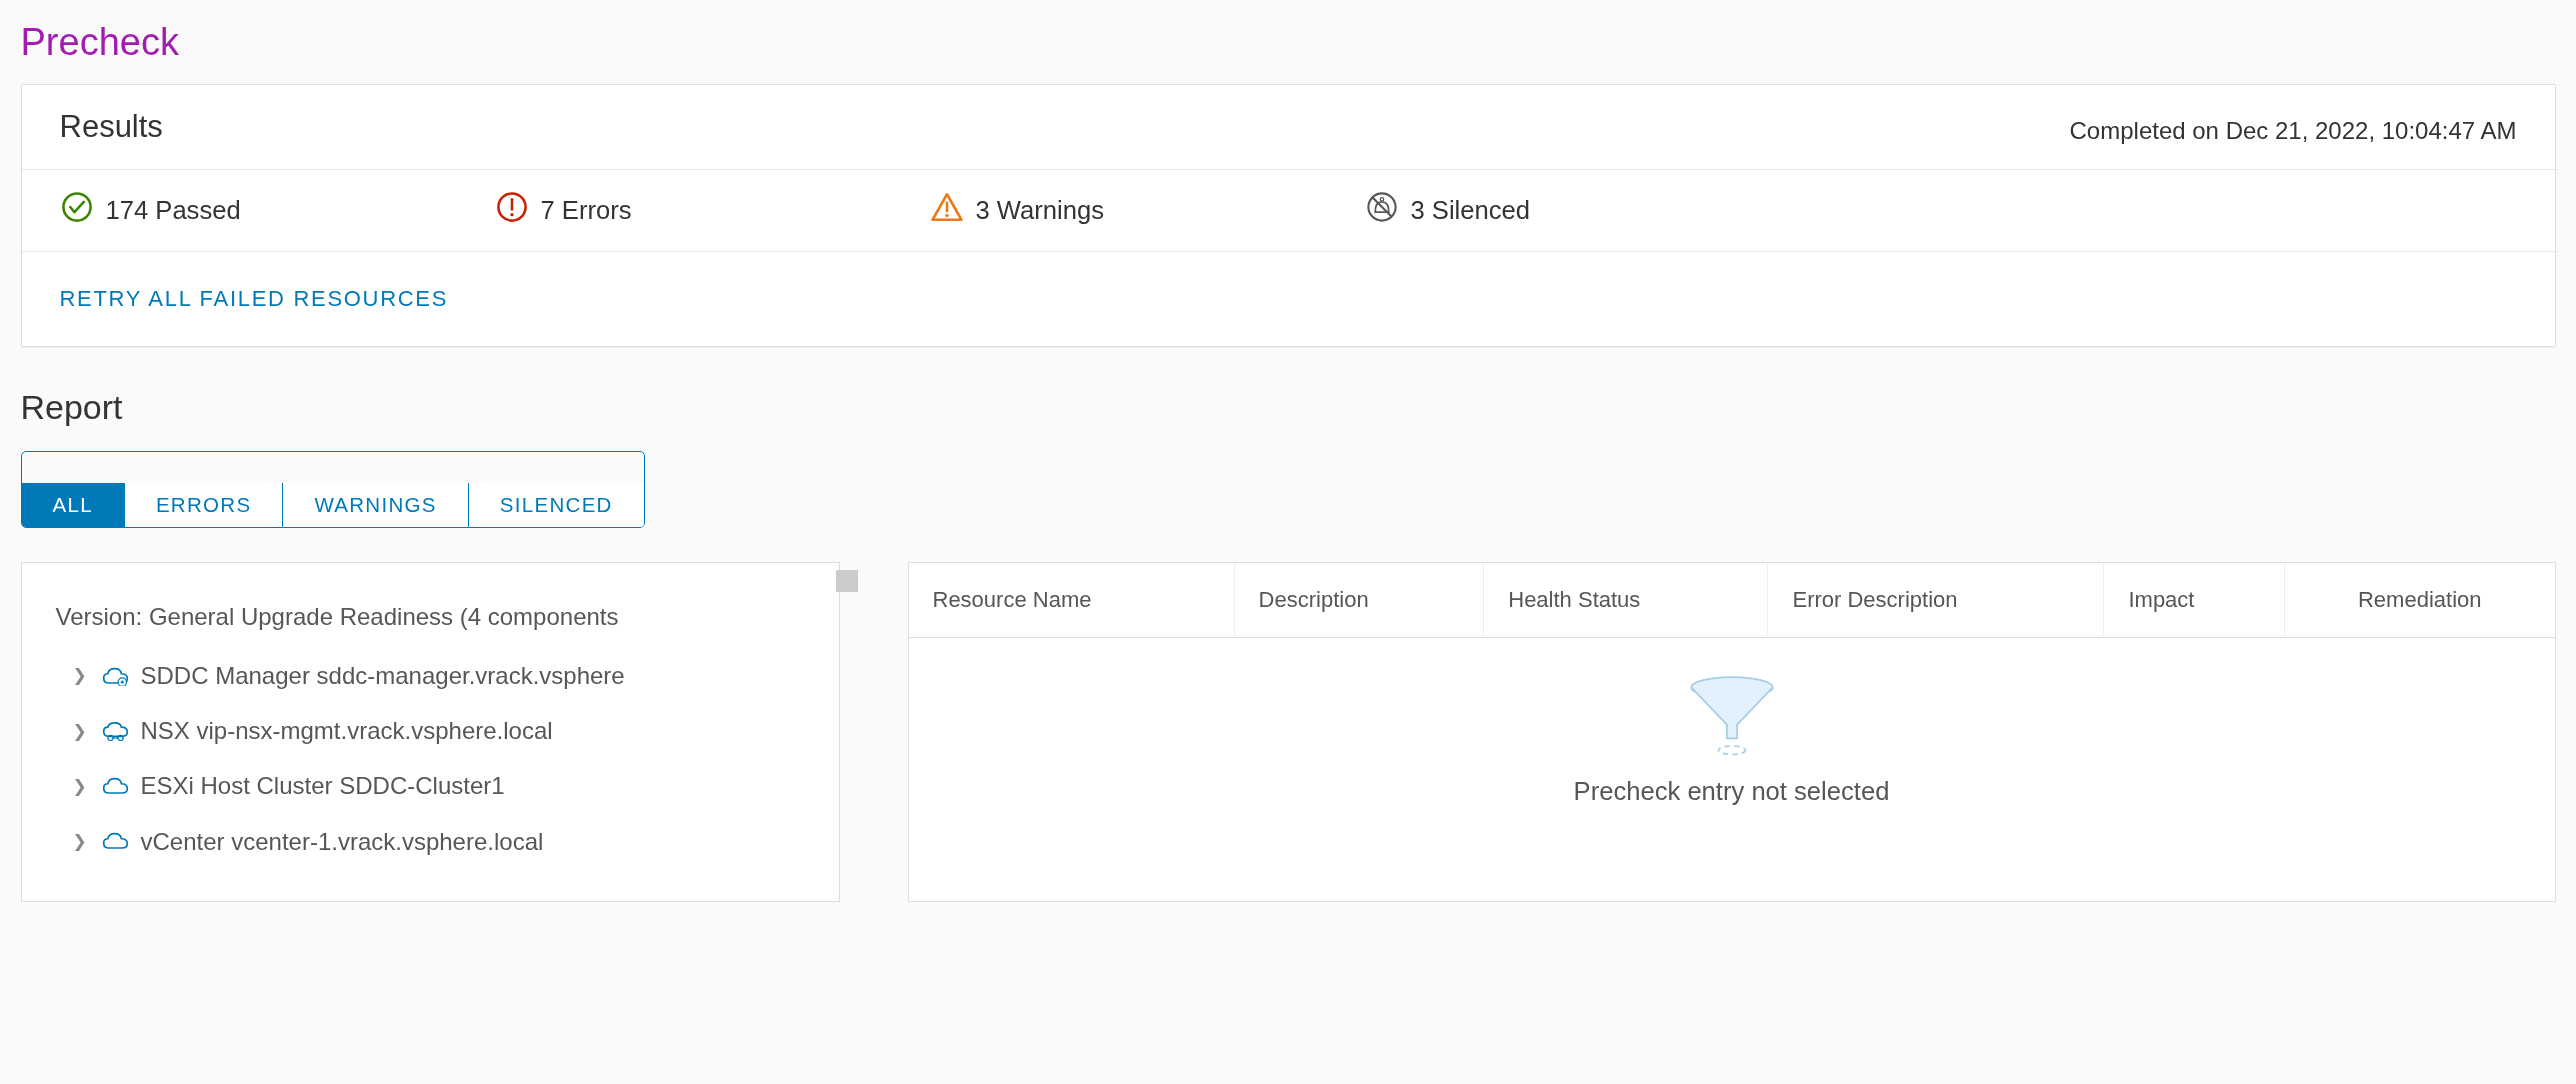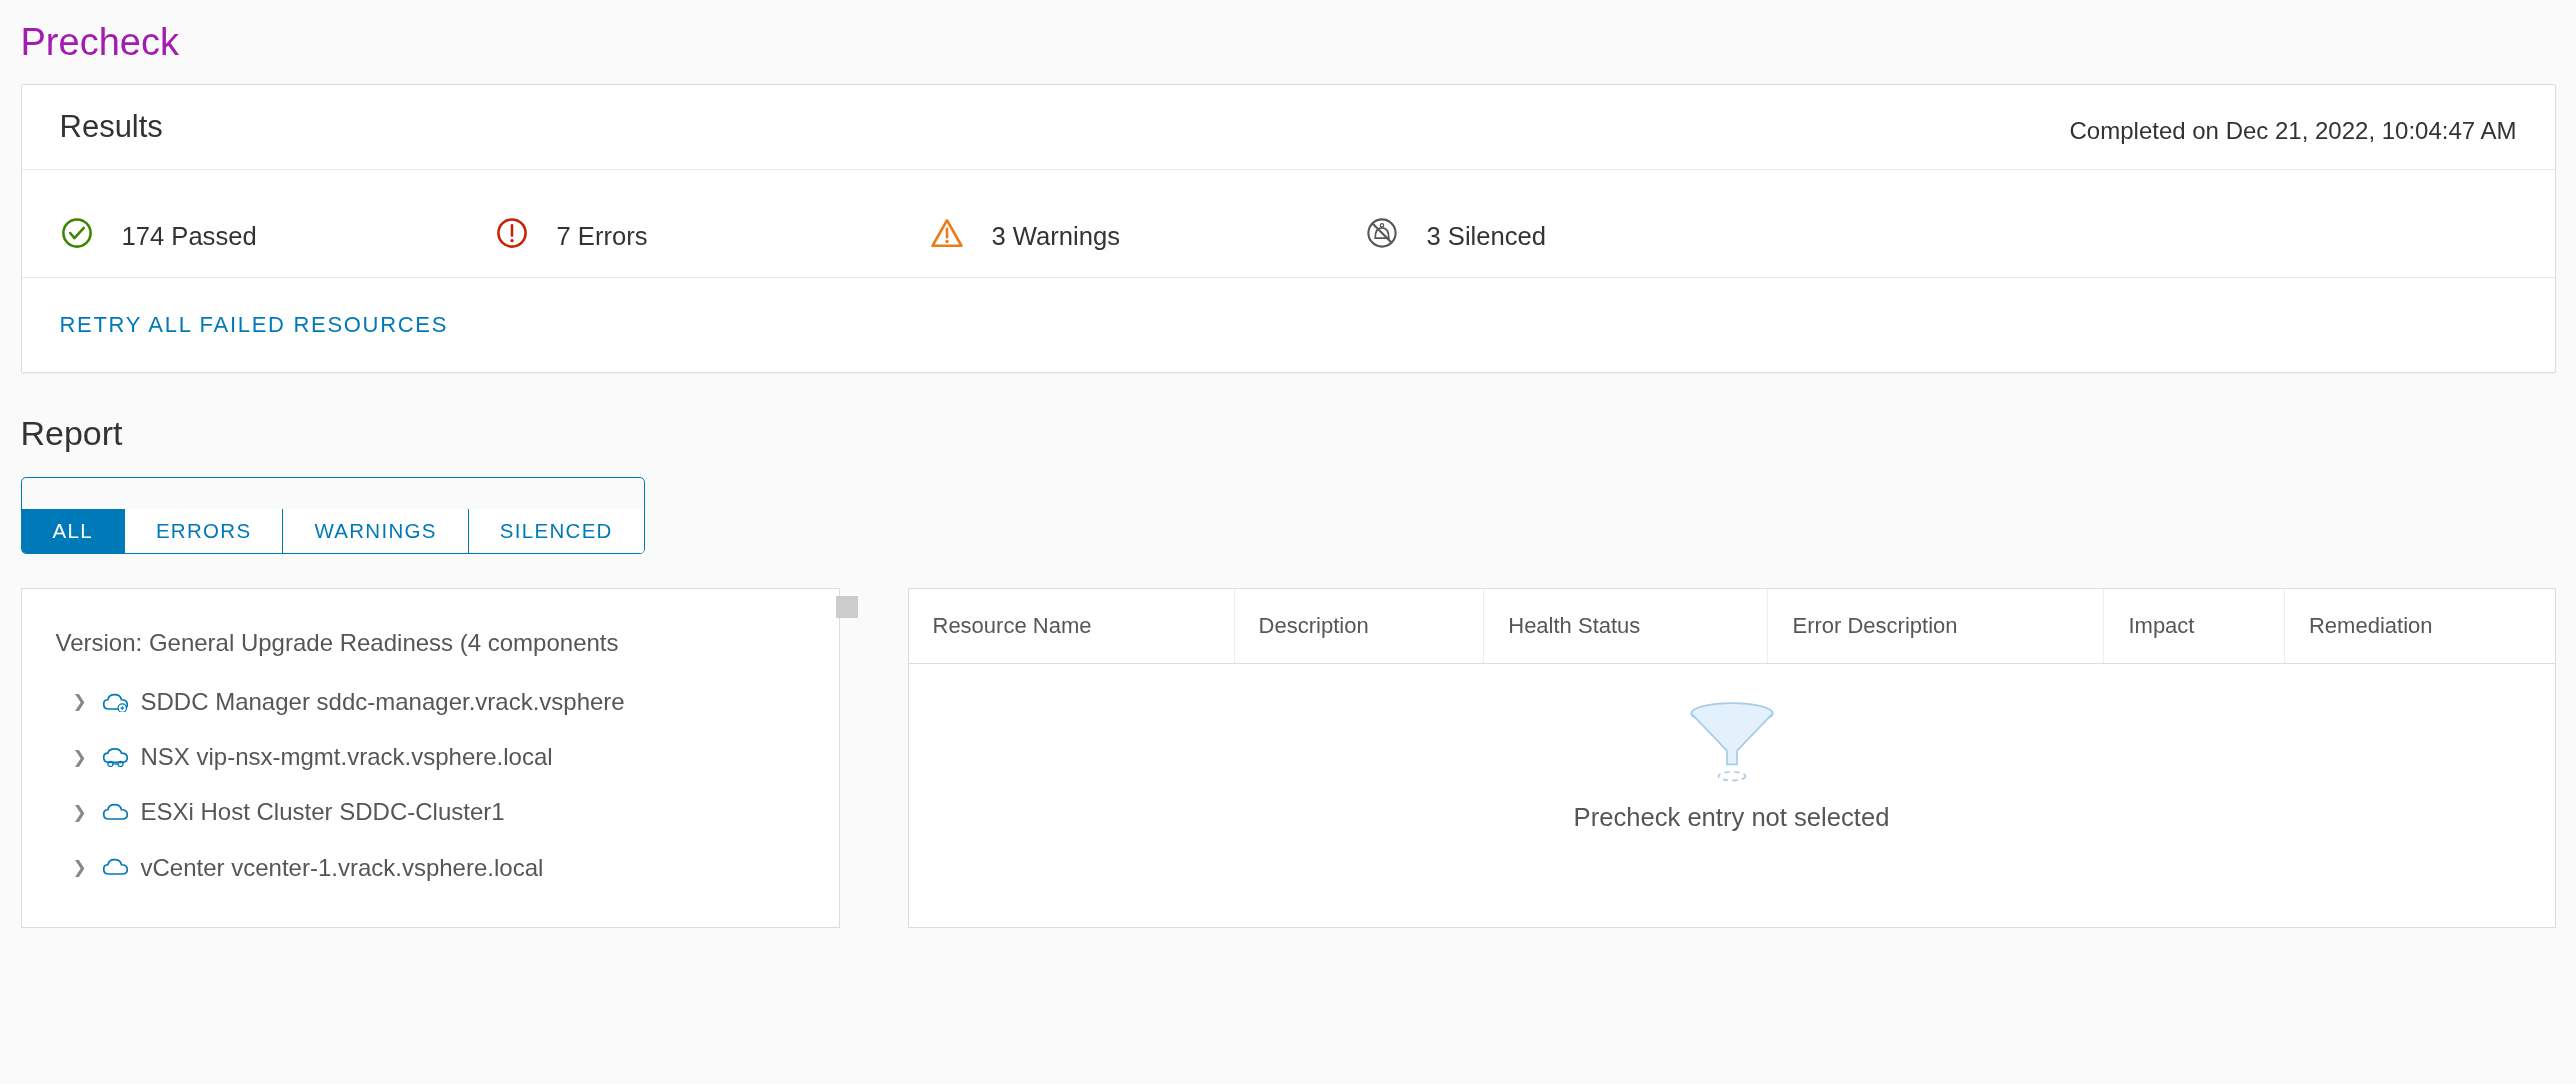--- a/index.html
+++ b/index.html
@@ -44,25 +44,24 @@
     }
     .summary-row {
       display: flex;
       gap: 0;
       padding: 20.5px 38px;
       border-bottom: 0.9px solid #e7e7e7;
     }
     .summary-item {
       display: flex;
       align-items: center;
-      gap: 28px;
+      gap: 12px;
       font-size: 25.6px;
       color: #333333;
       min-width: 435px;
-      margin-top: 26px;
     }
     .summary-item svg { flex-shrink: 0; }
     .actions {
       padding: 32px 38px 34px;
     }
     .link-action {
       color: #0079b8;
       font-size: 22px;
       font-weight: 500;
       letter-spacing: 1.7px;
@@ -156,21 +155,21 @@
     }
     .detail-table thead th {
       text-align: left;
       font-size: 22px;
       font-weight: 500;
       color: #565656;
       padding: 24px 24px;
       border-bottom: 0.9px solid #dddddd;
       border-right: 0.9px solid #eeeeee;
     }
-    .detail-table thead th:last-child { border-right: none; }
+    .detail-table thead th:last-child { border-right: none; text-align: center; }
     .empty-state {
       text-align: center;
       padding: 34px 0 48px;
     }
     .empty-state .funnel {
       margin-bottom: 20.5px;
       display: flex;
       justify-content: center;
     }
     .empty-text {

